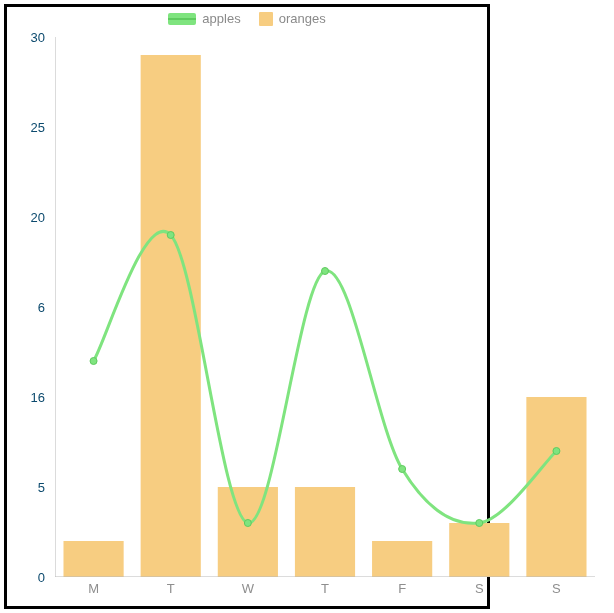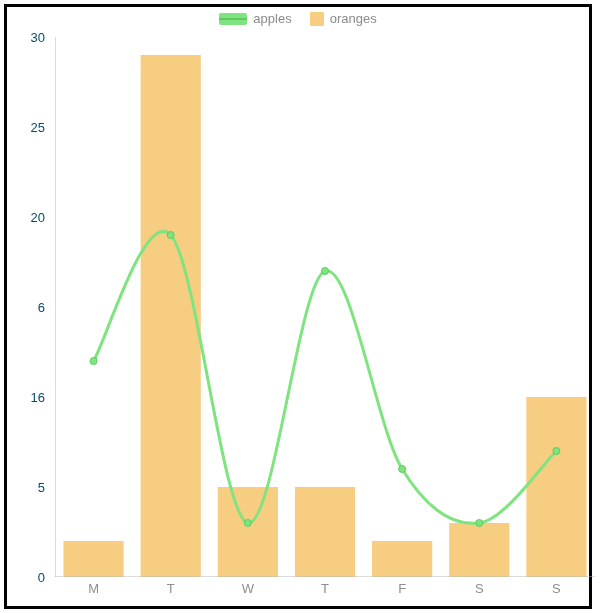--- a/index.html
+++ b/index.html
@@ -3,21 +3,21 @@
 <meta charset="utf-8">
 <style>
   html,body{margin:0;padding:0}
   body{
     width:614px;height:613px;
     font-family:-apple-system,BlinkMacSystemFont,"Helvetica Neue",Arial,sans-serif;
     background:#fff;
   }
   .frame{
     box-sizing:border-box;
-    width:588px;height:605px;
+    width:486px;height:605px;
     margin:4px;
     border:3px solid #000;
     position:relative;
     background:#fff;
   }
   .legend{
     position:absolute;
     top:4px;left:0;right:0;
     display:flex;justify-content:center;align-items:center;
     gap:18px;

